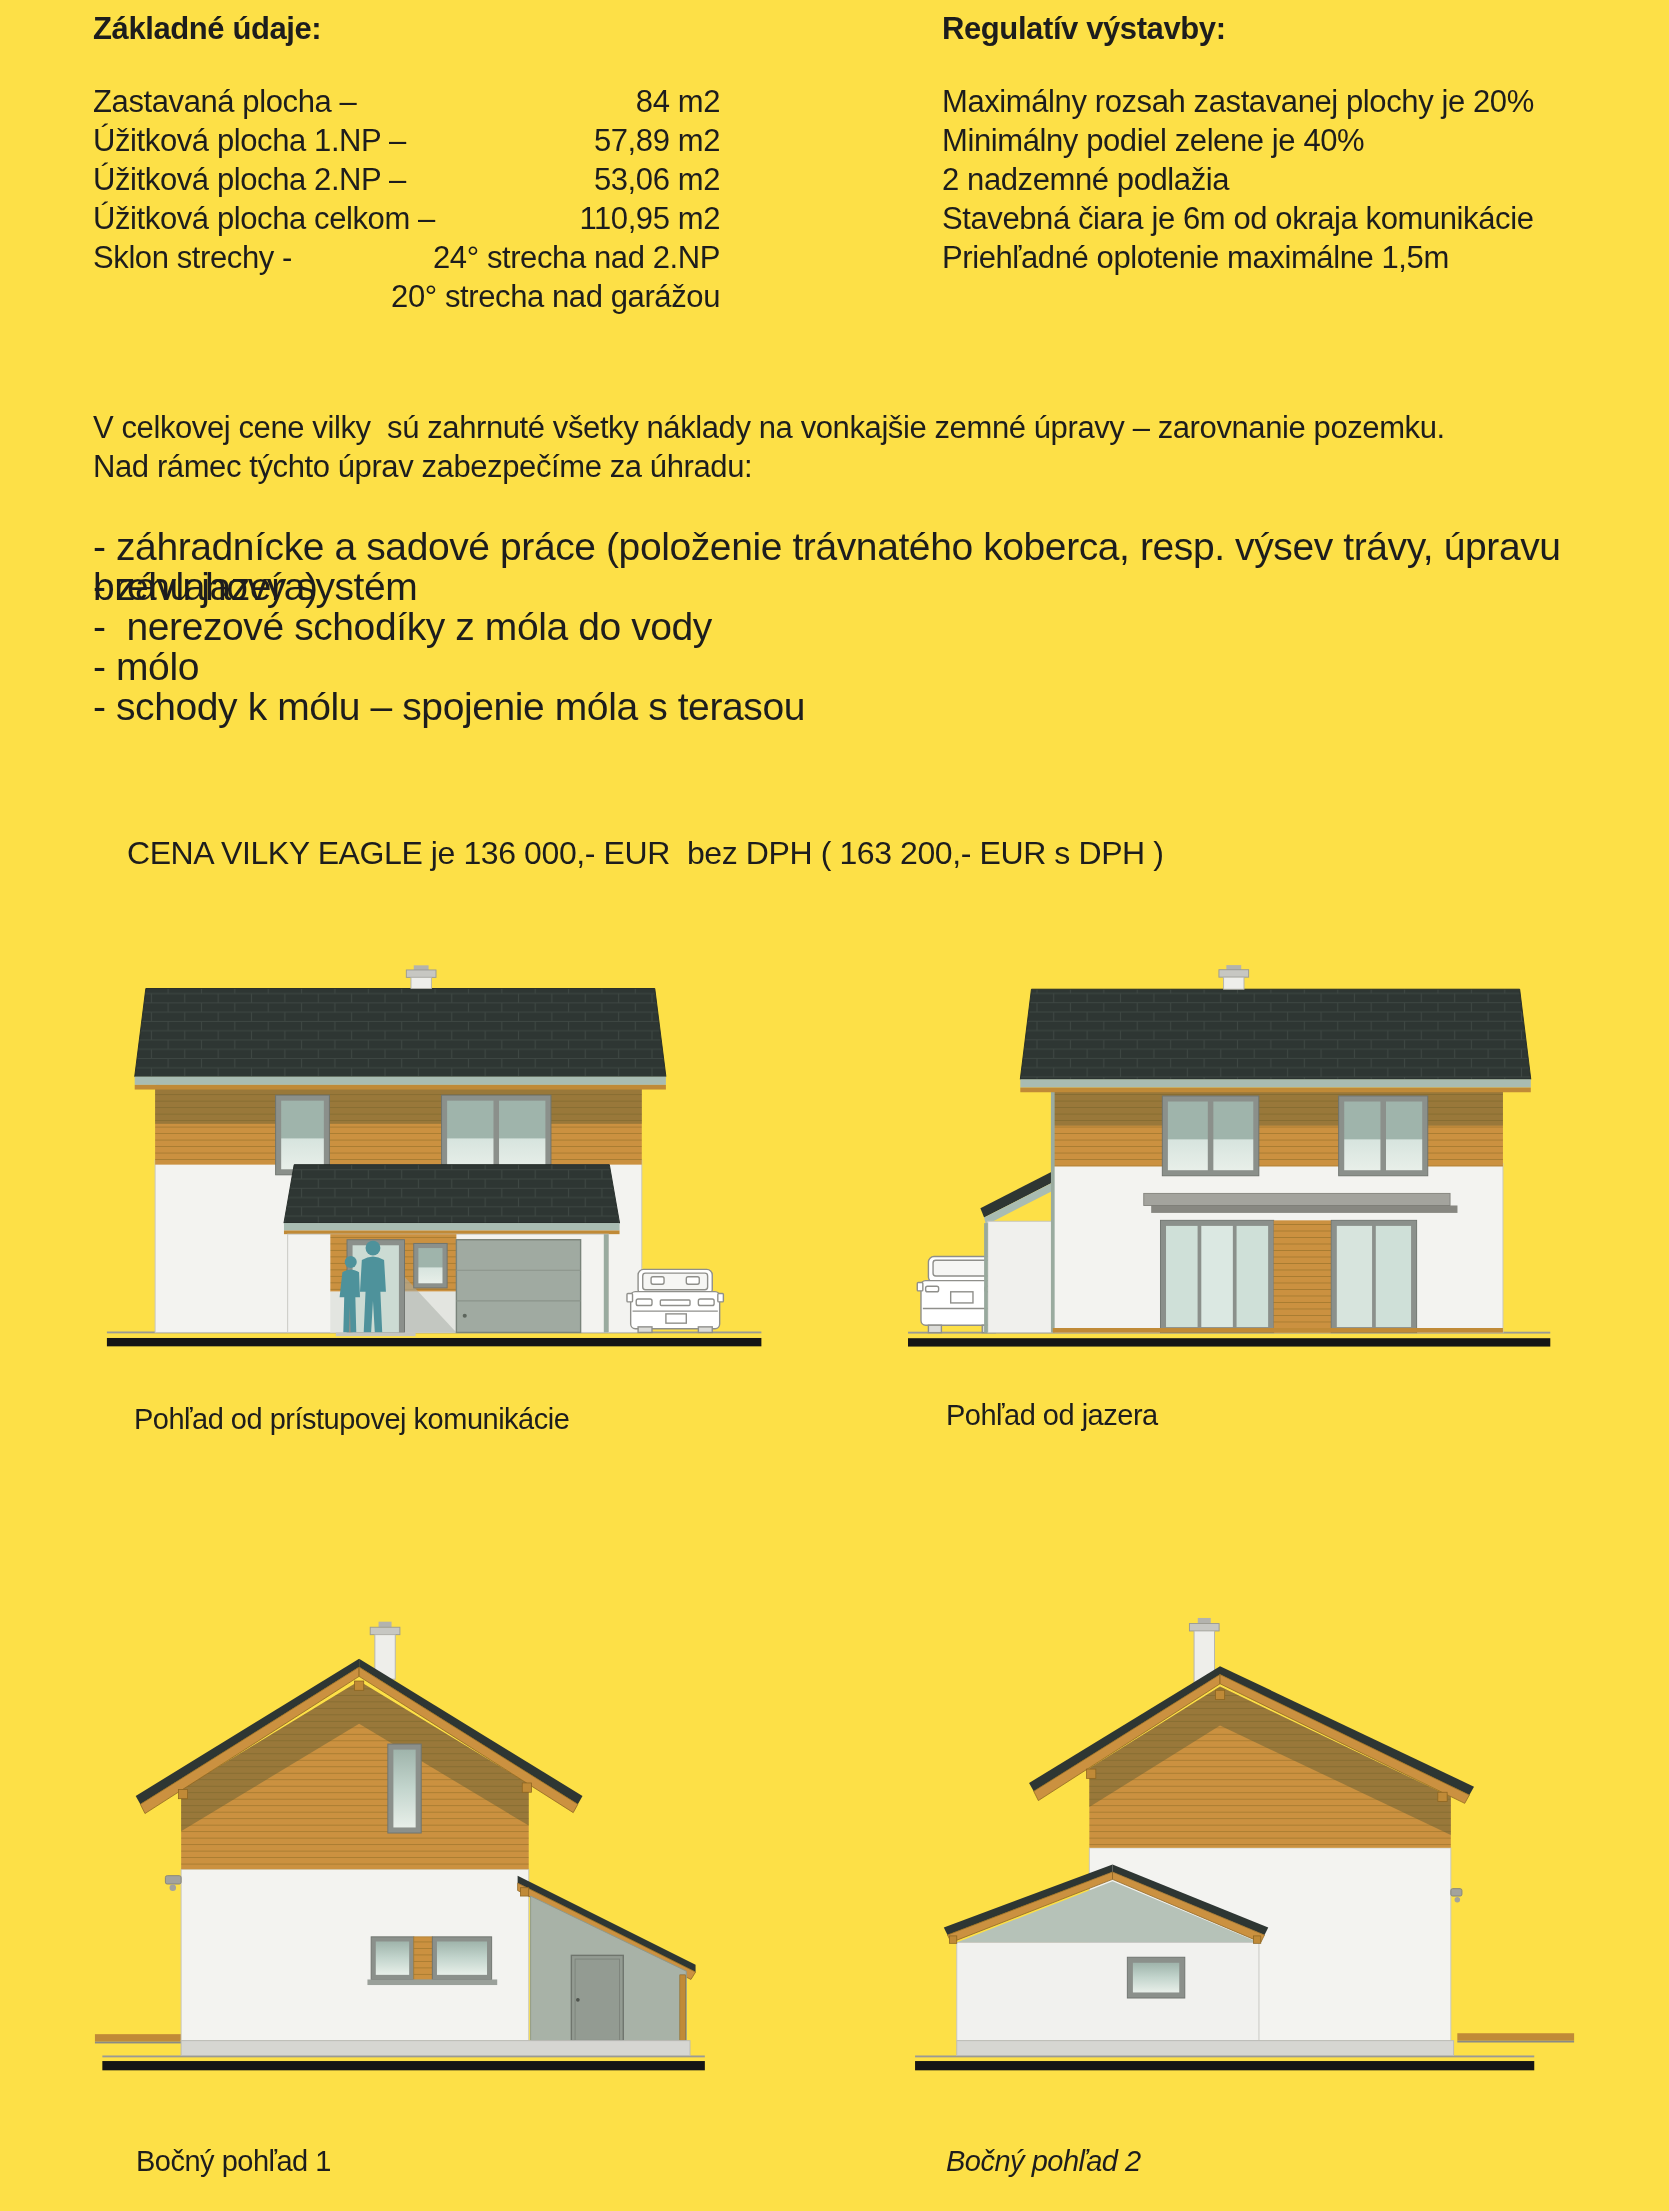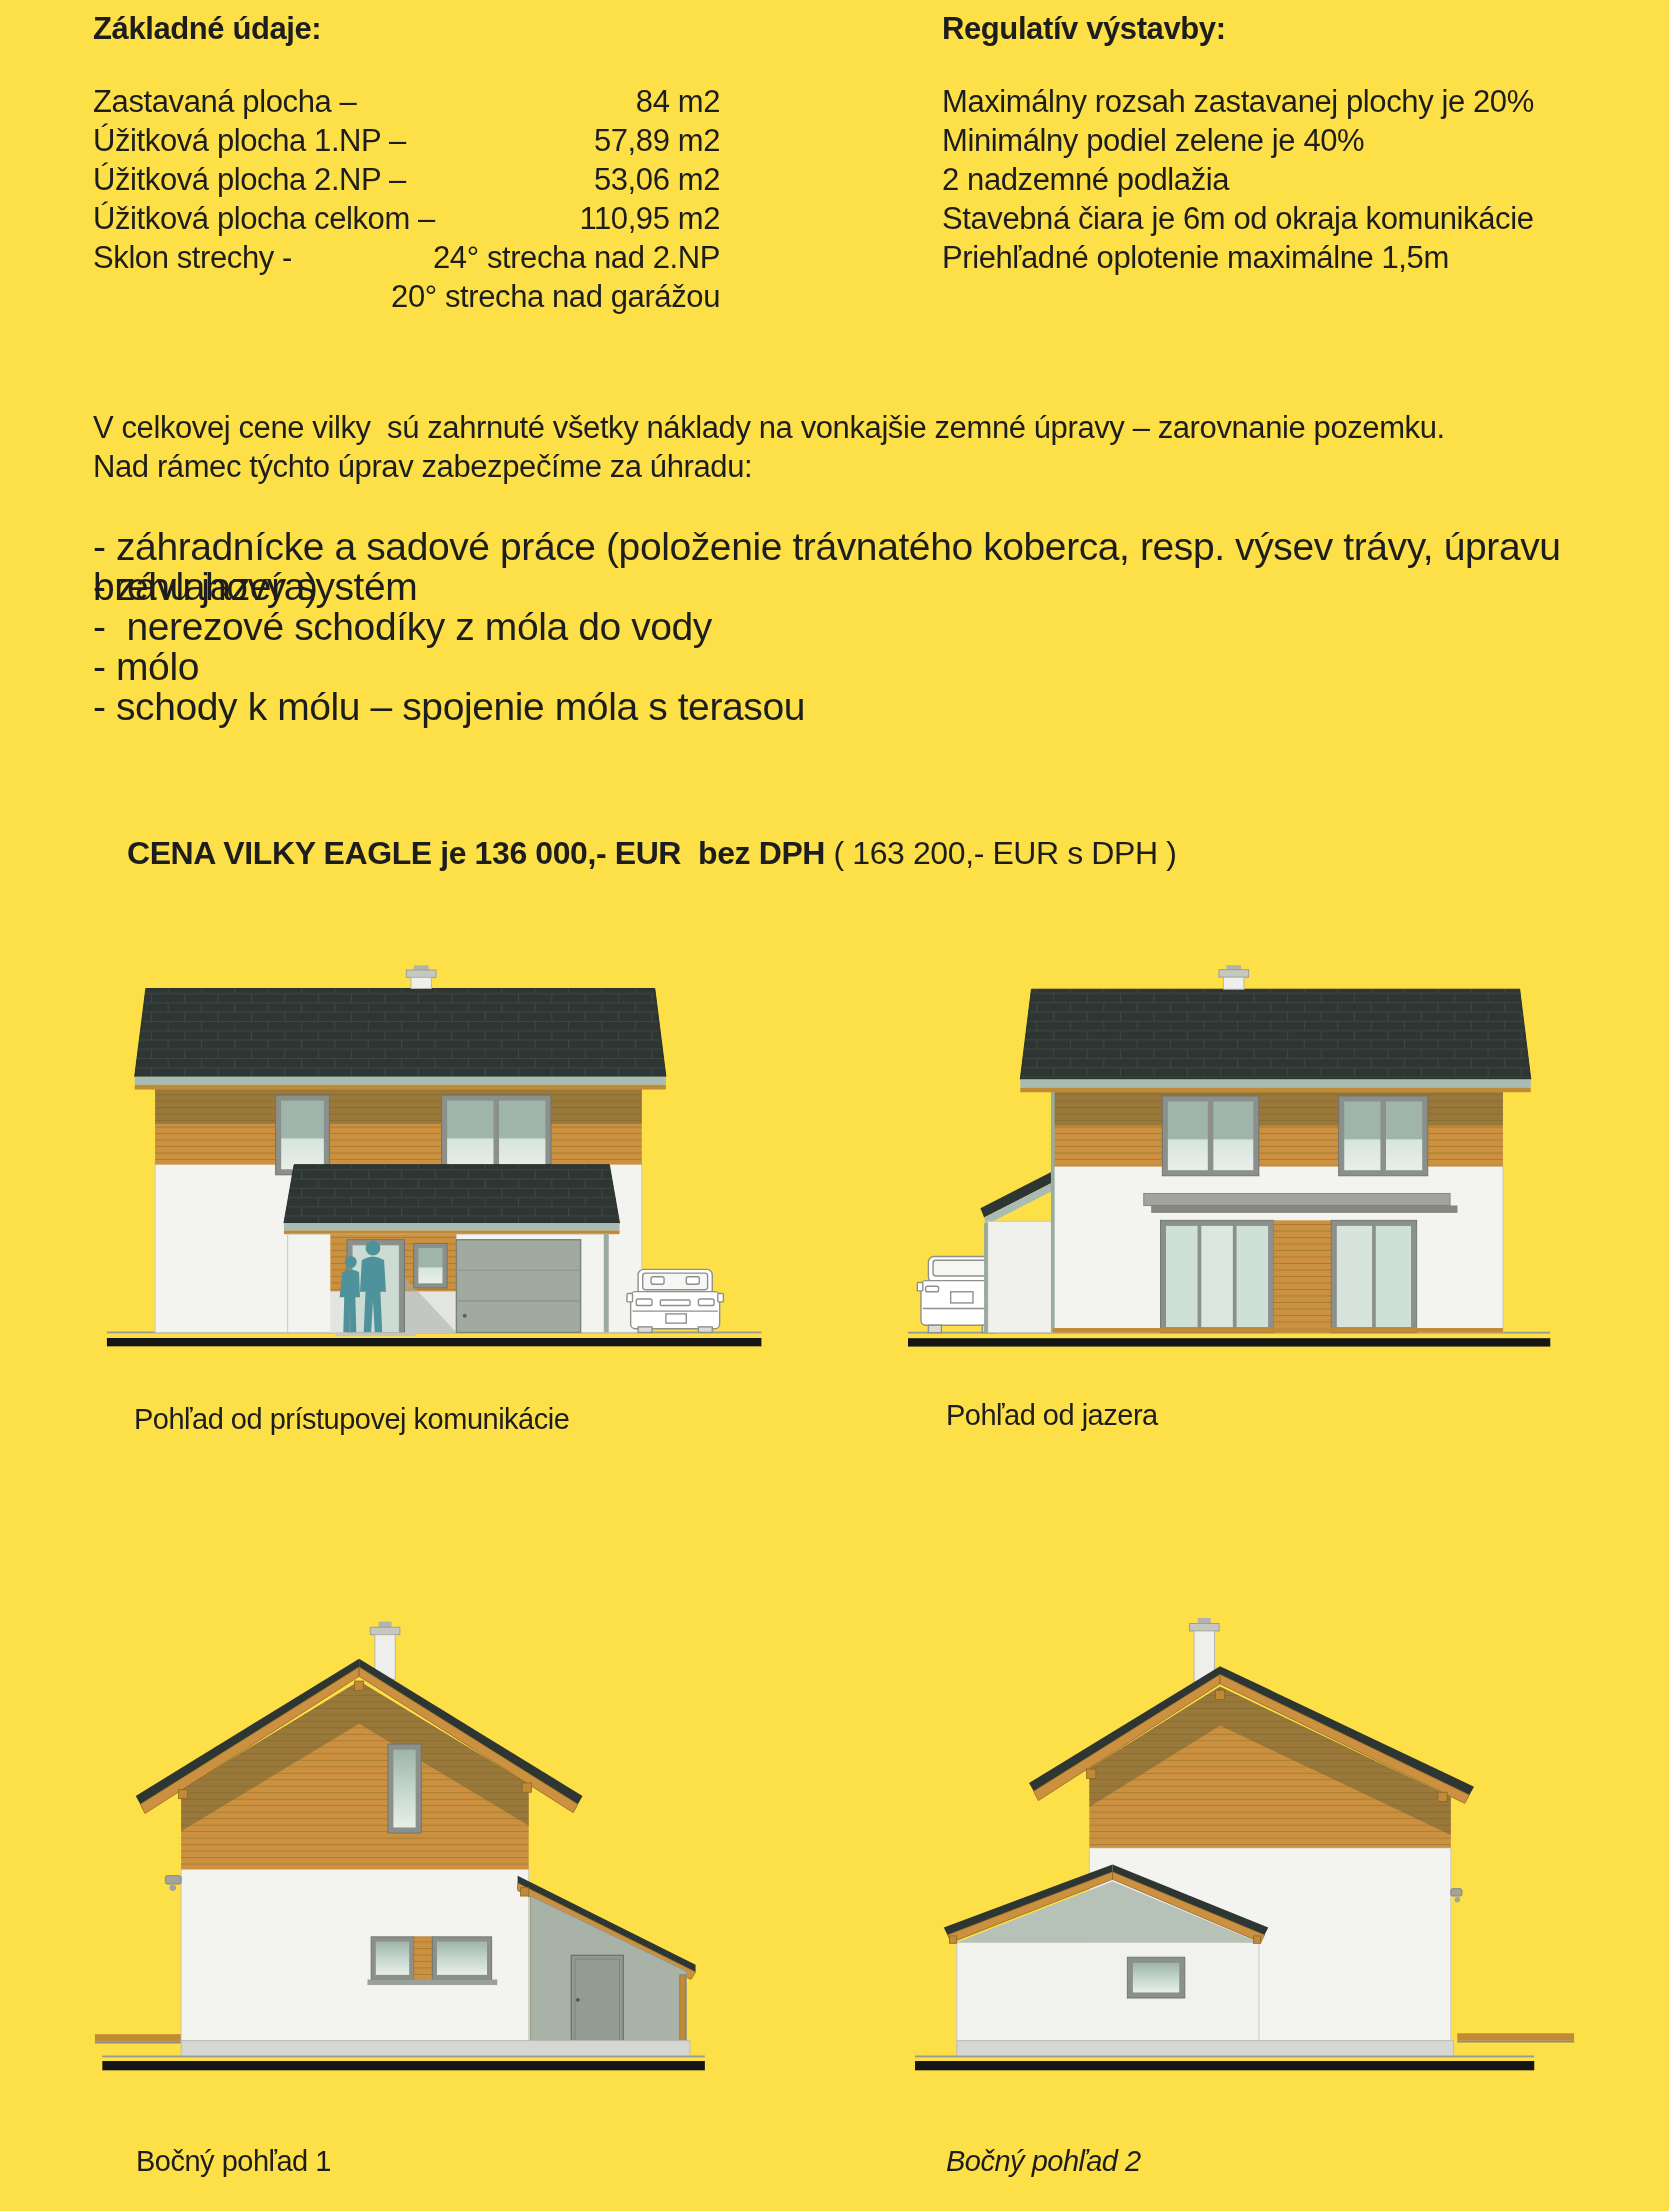--- a/index.html
+++ b/index.html
@@ -9,21 +9,21 @@
   }
   .abs{position:absolute;}
   .h{font-size:31px;font-weight:700;letter-spacing:-0.4px;white-space:pre-wrap;}
   .rows .row{position:relative;height:39px;line-height:39px;font-size:31px;letter-spacing:-0.4px;}
   .rows .lbl{white-space:pre-wrap;}
   .rows .val{position:absolute;right:0;top:0;white-space:pre-wrap;}
   .lines div{height:39px;line-height:39px;font-size:31px;letter-spacing:-0.4px;white-space:pre-wrap;}
   .para div{height:39px;line-height:39px;font-size:31px;letter-spacing:-0.4px;white-space:pre-wrap;}
   .list div{height:40px;line-height:40px;font-size:39px;letter-spacing:-0.4px;white-space:pre-wrap;}
   .price{font-size:32px;letter-spacing:-0.4px;white-space:pre-wrap;}
-  .price .b{font-weight:700;}
+  .price .b{font-weight:400;}
   .caption{font-size:29px;letter-spacing:-0.5px;white-space:pre-wrap;}
   svg{display:block;}
 </style>
 </head>
 <body>
 
 <div class="page">
 
   <div class="abs h" style="left:93px;top:11px;">Základné údaje:</div>
   <div class="abs rows" style="left:93px;top:82px;width:627px;">

